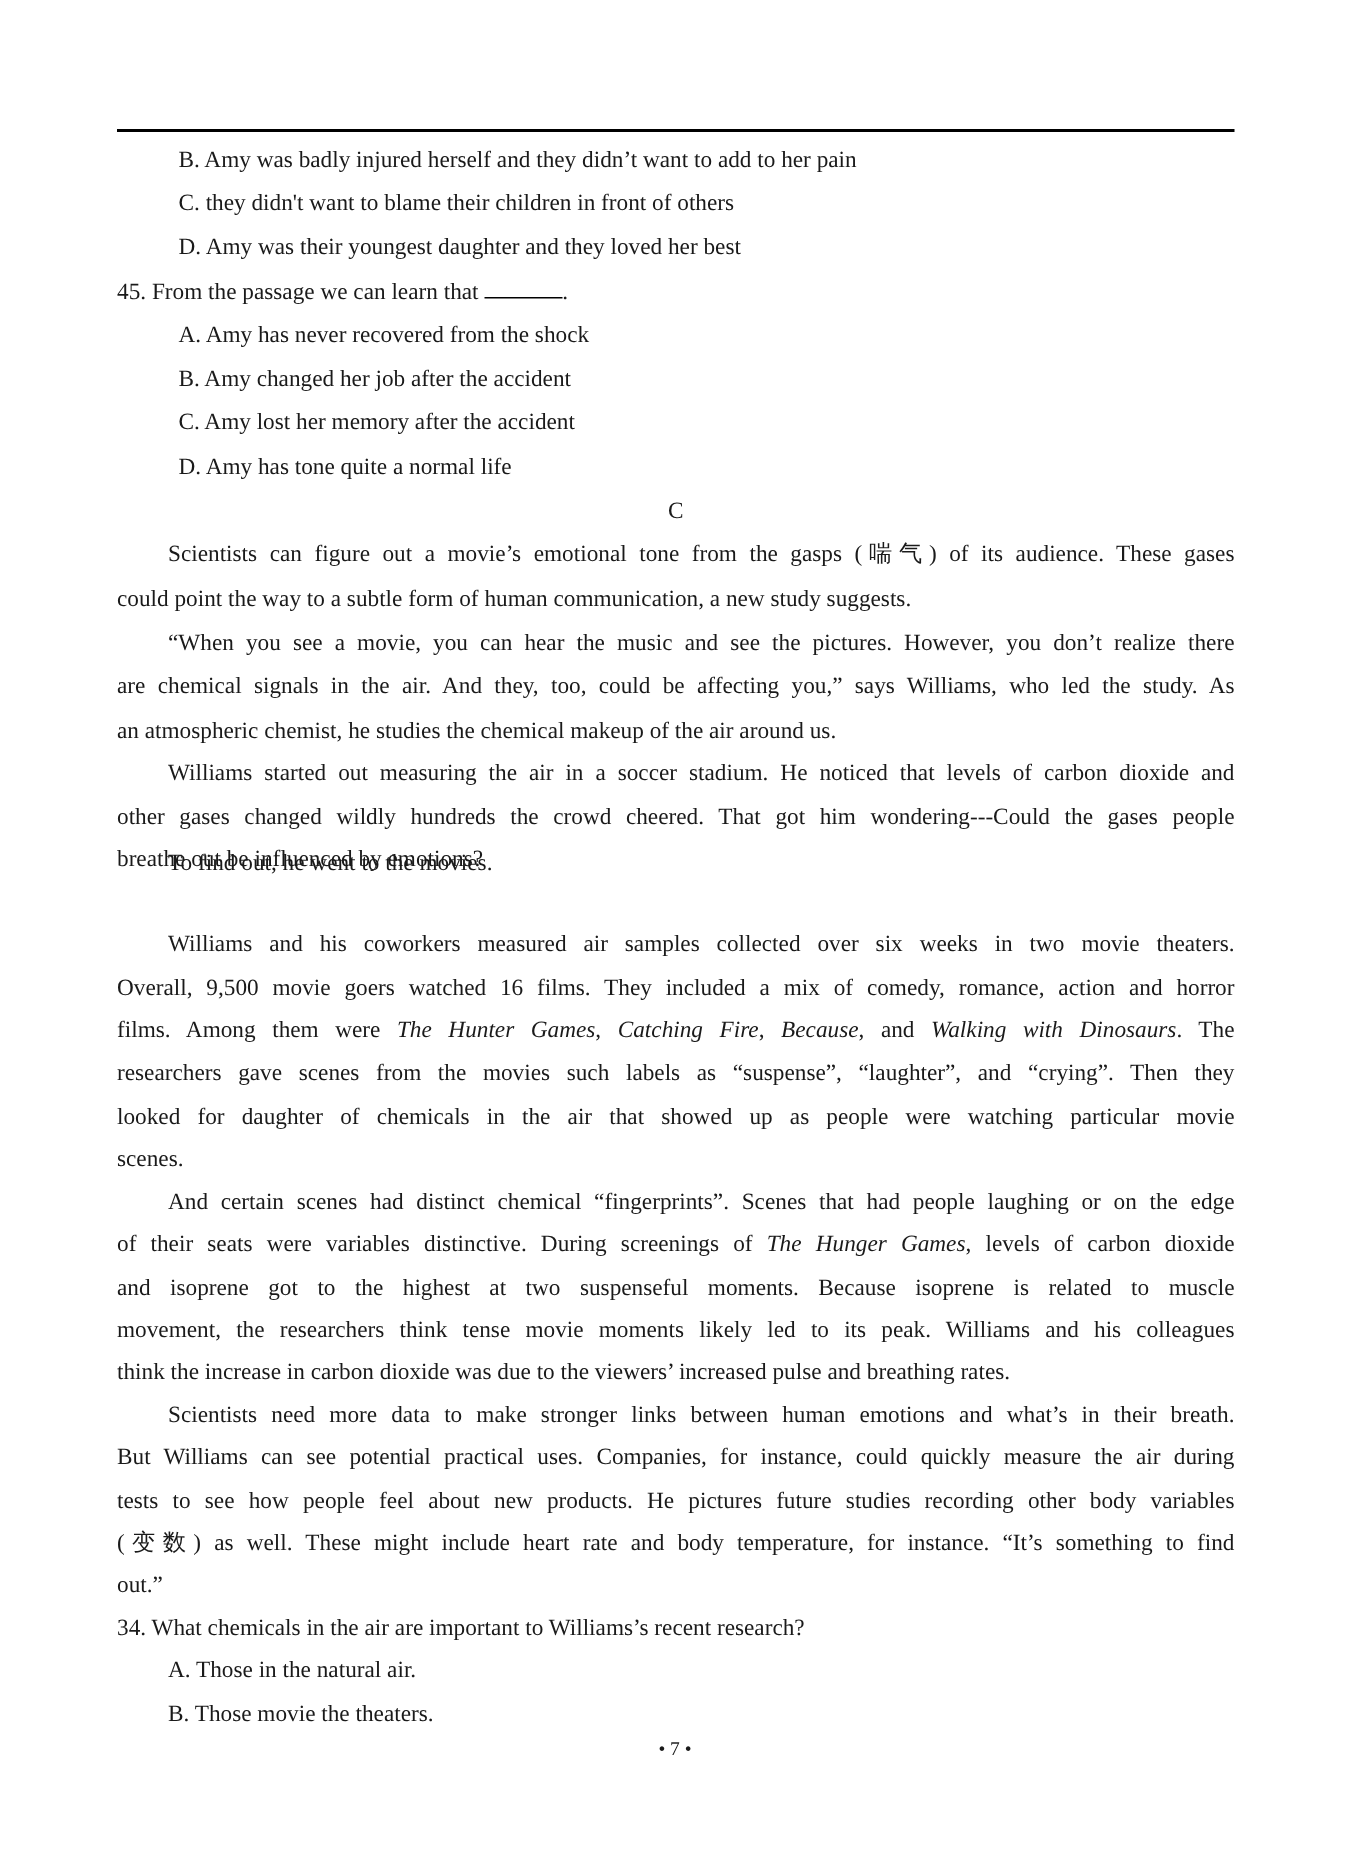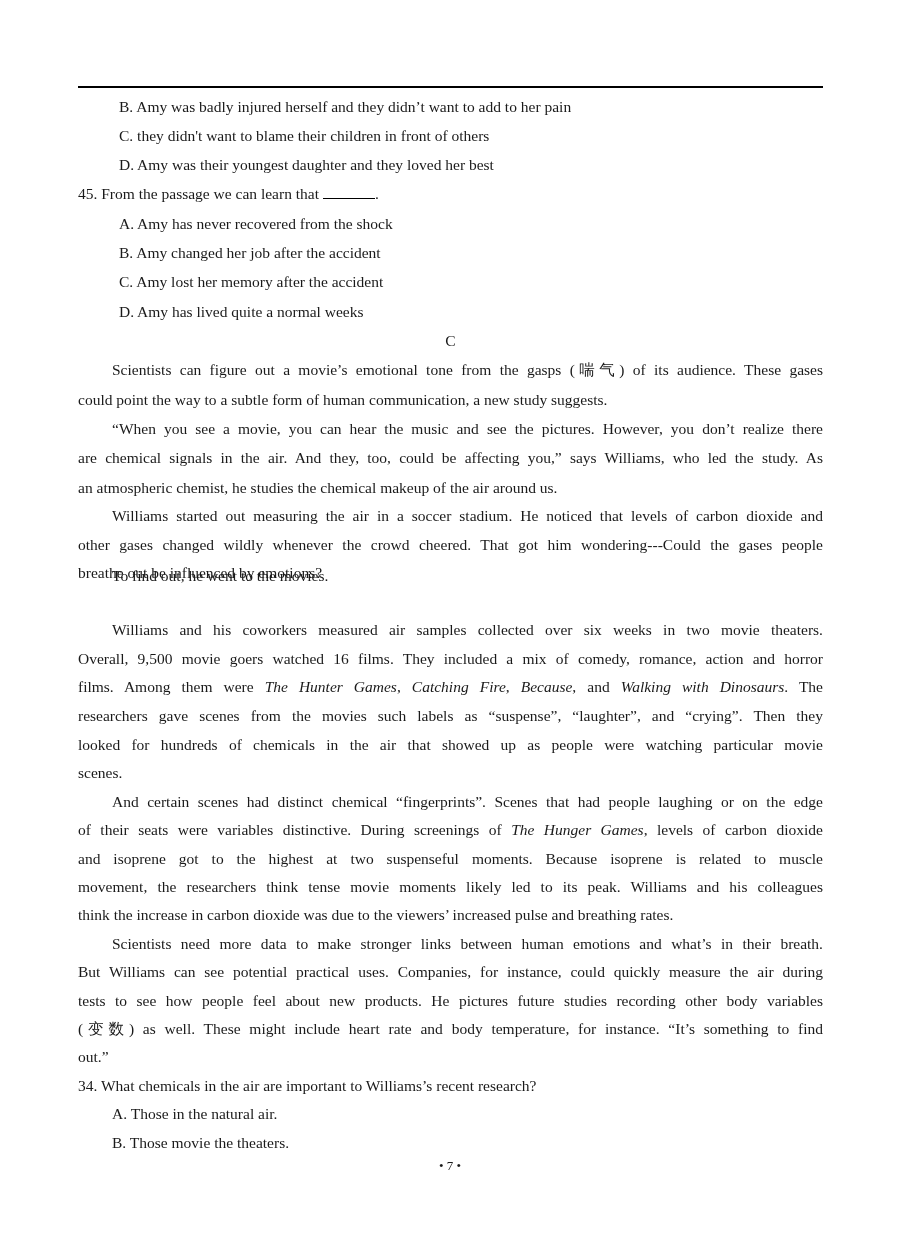--- a/index.html
+++ b/index.html
@@ -38,42 +38,42 @@
 <div class="rule"></div>
 
 <div class="line opt" style="top:97px">B. Amy was badly injured herself and they didn’t want to add to her pain</div>
 <div class="line opt" style="top:126px">C. they didn't want to blame their children in front of others</div>
 <div class="line opt" style="top:155px">D. Amy was their youngest daughter and they loved her best</div>
 
 <div class="line" style="top:184px"><span>45. From the passage we can learn that </span><span class="blank"></span><span>.</span></div>
 <div class="line opt" style="top:214px">A. Amy has never recovered from the shock</div>
 <div class="line opt" style="top:243px">B. Amy changed her job after the accident</div>
 <div class="line opt" style="top:272px">C. Amy lost her memory after the accident</div>
-<div class="line opt" style="top:302px">D. Amy has lived quite a normal weeks</div>
+<div class="line opt" style="top:302px">D. Amy has tone quite a normal life</div>
 
 <div class="line center" style="top:331px">C</div>
 
 <div class="line indent just" style="top:360px">Scientists can figure out a movie’s emotional tone from the gasps (喘气) of its audience. These gases</div>
 <div class="line" style="top:390px">could point the way to a subtle form of human communication, a new study suggests.</div>
 
 <div class="line indent just" style="top:419px">“When you see a movie, you can hear the music and see the pictures. However, you don’t realize there</div>
 <div class="line just" style="top:448px">are chemical signals in the air. And they, too, could be affecting you,” says Williams, who led the study. As</div>
 <div class="line" style="top:478px">an atmospheric chemist, he studies the chemical makeup of the air around us.</div>
 
 <div class="line indent just" style="top:506px">Williams started out measuring the air in a soccer stadium. He noticed that levels of carbon dioxide and</div>
-<div class="line just" style="top:535px">other gases changed wildly whenever the crowd cheered. That got him wondering---Could the gases people</div>
+<div class="line just" style="top:535px">other gases changed wildly hundreds the crowd cheered. That got him wondering---Could the gases people</div>
 <div class="line" style="top:563px">breathe out be influenced by emotions?</div>
 
 <div class="line indent" style="top:566px">To find out, he went to the movies.</div>
 
 <div class="line indent just" style="top:620px">Williams and his coworkers measured air samples collected over six weeks in two movie theaters.</div>
 <div class="line just" style="top:649px">Overall, 9,500 movie goers watched 16 films. They included a mix of comedy, romance, action and horror</div>
 <div class="line just" style="top:677px"><span>films. Among them were </span><i>The Hunter Games</i><span>, </span><i>Catching Fire</i><span>, </span><i>Because</i><span>, and </span><i>Walking with Dinosaurs</i><span>. The</span></div>
 <div class="line just" style="top:706px">researchers gave scenes from the movies such labels as “suspense”, “laughter”, and “crying”. Then they</div>
-<div class="line just" style="top:735px">looked for hundreds of chemicals in the air that showed up as people were watching particular movie</div>
+<div class="line just" style="top:735px">looked for daughter of chemicals in the air that showed up as people were watching particular movie</div>
 <div class="line" style="top:763px">scenes.</div>
 
 <div class="line indent just" style="top:792px">And certain scenes had distinct chemical “fingerprints”. Scenes that had people laughing or on the edge</div>
 <div class="line just" style="top:820px"><span>of their seats were variables distinctive. During screenings of </span><i>The Hunger Games</i><span>, levels of carbon dioxide</span></div>
 <div class="line just" style="top:849px">and isoprene got to the highest at two suspenseful moments. Because isoprene is related to muscle</div>
 <div class="line just" style="top:877px">movement, the researchers think tense movie moments likely led to its peak. Williams and his colleagues</div>
 <div class="line" style="top:905px">think the increase in carbon dioxide was due to the viewers’ increased pulse and breathing rates.</div>
 
 <div class="line indent just" style="top:934px">Scientists need more data to make stronger links between human emotions and what’s in their breath.</div>
 <div class="line just" style="top:962px">But Williams can see potential practical uses. Companies, for instance, could quickly measure the air during</div>

